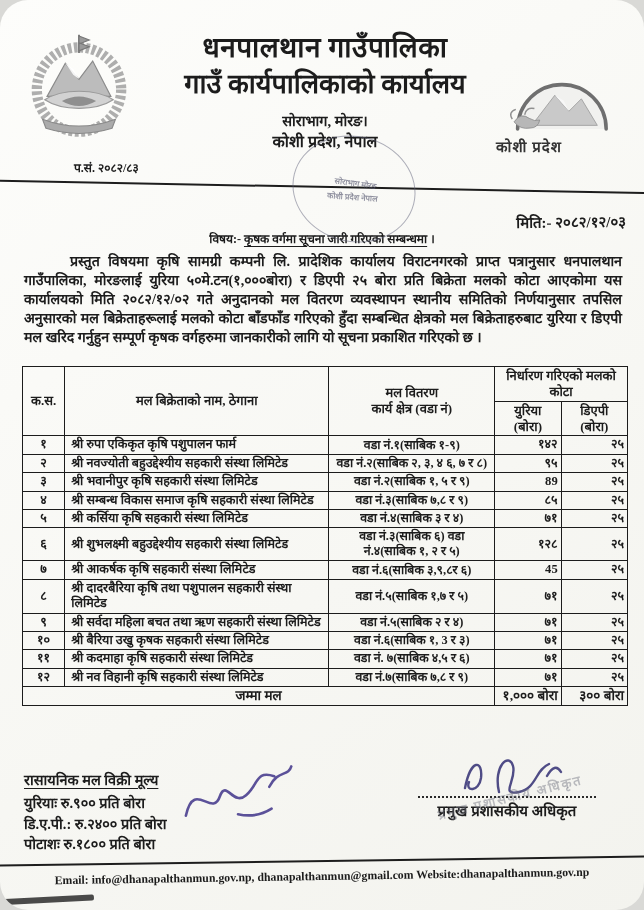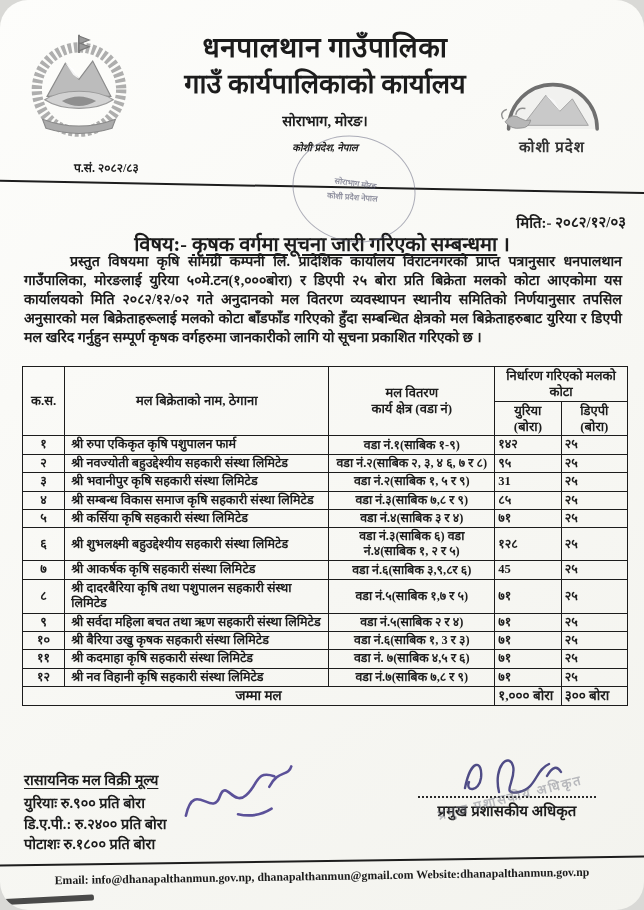--- a/index.html
+++ b/index.html
@@ -12,56 +12,56 @@
     position:absolute;inset:0;background:linear-gradient(145deg,#fdfdfb 0%,#f7f7f3 60%,#f3f3ee 100%);
     overflow:hidden;
     border-radius:28px;
   }
   
   .emblem{position:absolute;left:22px;top:26px;width:114px;height:118px;}
   .head-center{position:absolute;left:140px;top:30px;width:370px;text-align:center;}
   .title{font-size:28px;font-weight:bold;letter-spacing:.5px;line-height:1.3;}
   .subtitle{font-size:27px;font-weight:bold;line-height:1.35;}
   .addr1{font-size:14.5px;font-weight:bold;margin-top:7px;}
-  .addr2{font-size:10px;font-weight:bold;margin-top:10px;font-style:italic;}
-  .province{position:absolute;right:24px;top:74px;width:136px;text-align:center;}
+  .addr2{font-size:16px;font-weight:bold;margin-top:0;}
+  .province{position:absolute;right:12px;top:74px;width:136px;text-align:left;}
   .province-label{font-size:15px;font-weight:bold;letter-spacing:1px;color:#333;margin-top:-4px;}
   .letter-no{position:absolute;left:26px;top:159px;font-size:12px;font-weight:bold;margin-left:48px;}
   .stamp{
     position:absolute;left:292px;top:136px;width:122px;height:104px;
     border:1.6px solid rgba(96,98,122,.5);border-radius:50%;
     transform:rotate(14deg);color:rgba(84,86,110,.62);
     display:flex;flex-direction:column;align-items:center;justify-content:center;gap:3px;
     font-size:8px;font-weight:bold;z-index:3;
   }
   .stamp .s1{transform:rotate(-6deg);}
   .stamp .s2{transform:rotate(-10deg);}
   .rule-top{
     position:absolute;left:-4px;top:186px;width:660px;height:0;
     border-top:2.2px solid #1d1d1d;transform:rotate(1.1deg);
   }
   .date-line{position:absolute;right:18px;top:212px;width:230px;text-align:right;
     font-size:15px;font-weight:bold;transform:rotate(-.6deg);}
   .subject-line{position:absolute;left:0;top:230px;width:100%;text-align:center;
-    font-size:20px;font-weight:bold;}
+    font-size:12px;font-weight:bold;}
   .subject-line .sub-text{text-decoration:underline;text-underline-offset:3px;}
   
   .body-par{
     position:absolute;left:24px;top:252px;width:598px;
     font-size:14.2px;font-weight:700;line-height:1.33;text-align:justify;text-indent:46px;
   }
   
   .tbl-wrap{position:absolute;left:22px;top:366px;width:606px;}
   table{border-collapse:collapse;width:100%;}
   th,td{border:1.6px solid #1c1c1c;padding:1px 3px;font-size:12.6px;font-weight:600;line-height:1.22;}
   th{font-weight:bold;text-align:center;font-size:13px;}
   td.sn{width:36px;text-align:center;}
   td.nm{width:272px;text-align:left;padding-left:6px;}
   td.wd{width:168px;text-align:center;font-size:12.4px;}
-  td.qt{width:62px;text-align:left;}
+  td.qt{width:62px;text-align:right;}
   tr.total td{font-weight:bold;font-size:13.5px;}
   
   .price-block{position:absolute;left:24px;top:770px;font-size:14.5px;font-weight:bold;line-height:1.4;}
   .price-heading{text-decoration:underline;text-underline-offset:3px;margin-bottom:3px;}
   .sig-left{position:absolute;left:176px;top:766px;width:126px;height:58px;transform:rotate(-6deg);}
   .sig-block{position:absolute;right:14px;top:748px;width:246px;text-align:center;}
   .sig-scribble{width:120px;height:48px;margin:0 auto -8px;display:block;}
   .dotted{width:178px;margin:0 auto;border-bottom:2.4px dotted #2a2a2a;height:8px;}
   .sig-name{font-size:16px;font-weight:bold;margin-top:4px;}
   .sig-desig{font-size:15px;font-weight:bold;margin-top:2px;}
@@ -171,21 +171,21 @@
         <td class="sn">२</td>
         <td class="nm">श्री नवज्योती बहुउद्देश्यीय सहकारी संस्था लिमिटेड</td>
         <td class="wd">वडा नं.२(साबिक २, ३, ४ ६, ७ र ८)</td>
         <td class="qt">९५</td>
         <td class="qt">२५</td>
       </tr>
       <tr>
         <td class="sn">३</td>
         <td class="nm">श्री भवानीपुर कृषि सहकारी संस्था लिमिटेड</td>
         <td class="wd">वडा नं.२(साबिक १, ५ र ९)</td>
-        <td class="qt">31</td>
+        <td class="qt">89</td>
         <td class="qt">२५</td>
       </tr>
       <tr>
         <td class="sn">४</td>
         <td class="nm">श्री सम्बन्ध विकास समाज कृषि सहकारी संस्था लिमिटेड</td>
         <td class="wd">वडा नं.३(साबिक ७,८ र ९)</td>
         <td class="qt">८५</td>
         <td class="qt">२५</td>
       </tr>
       <tr>

